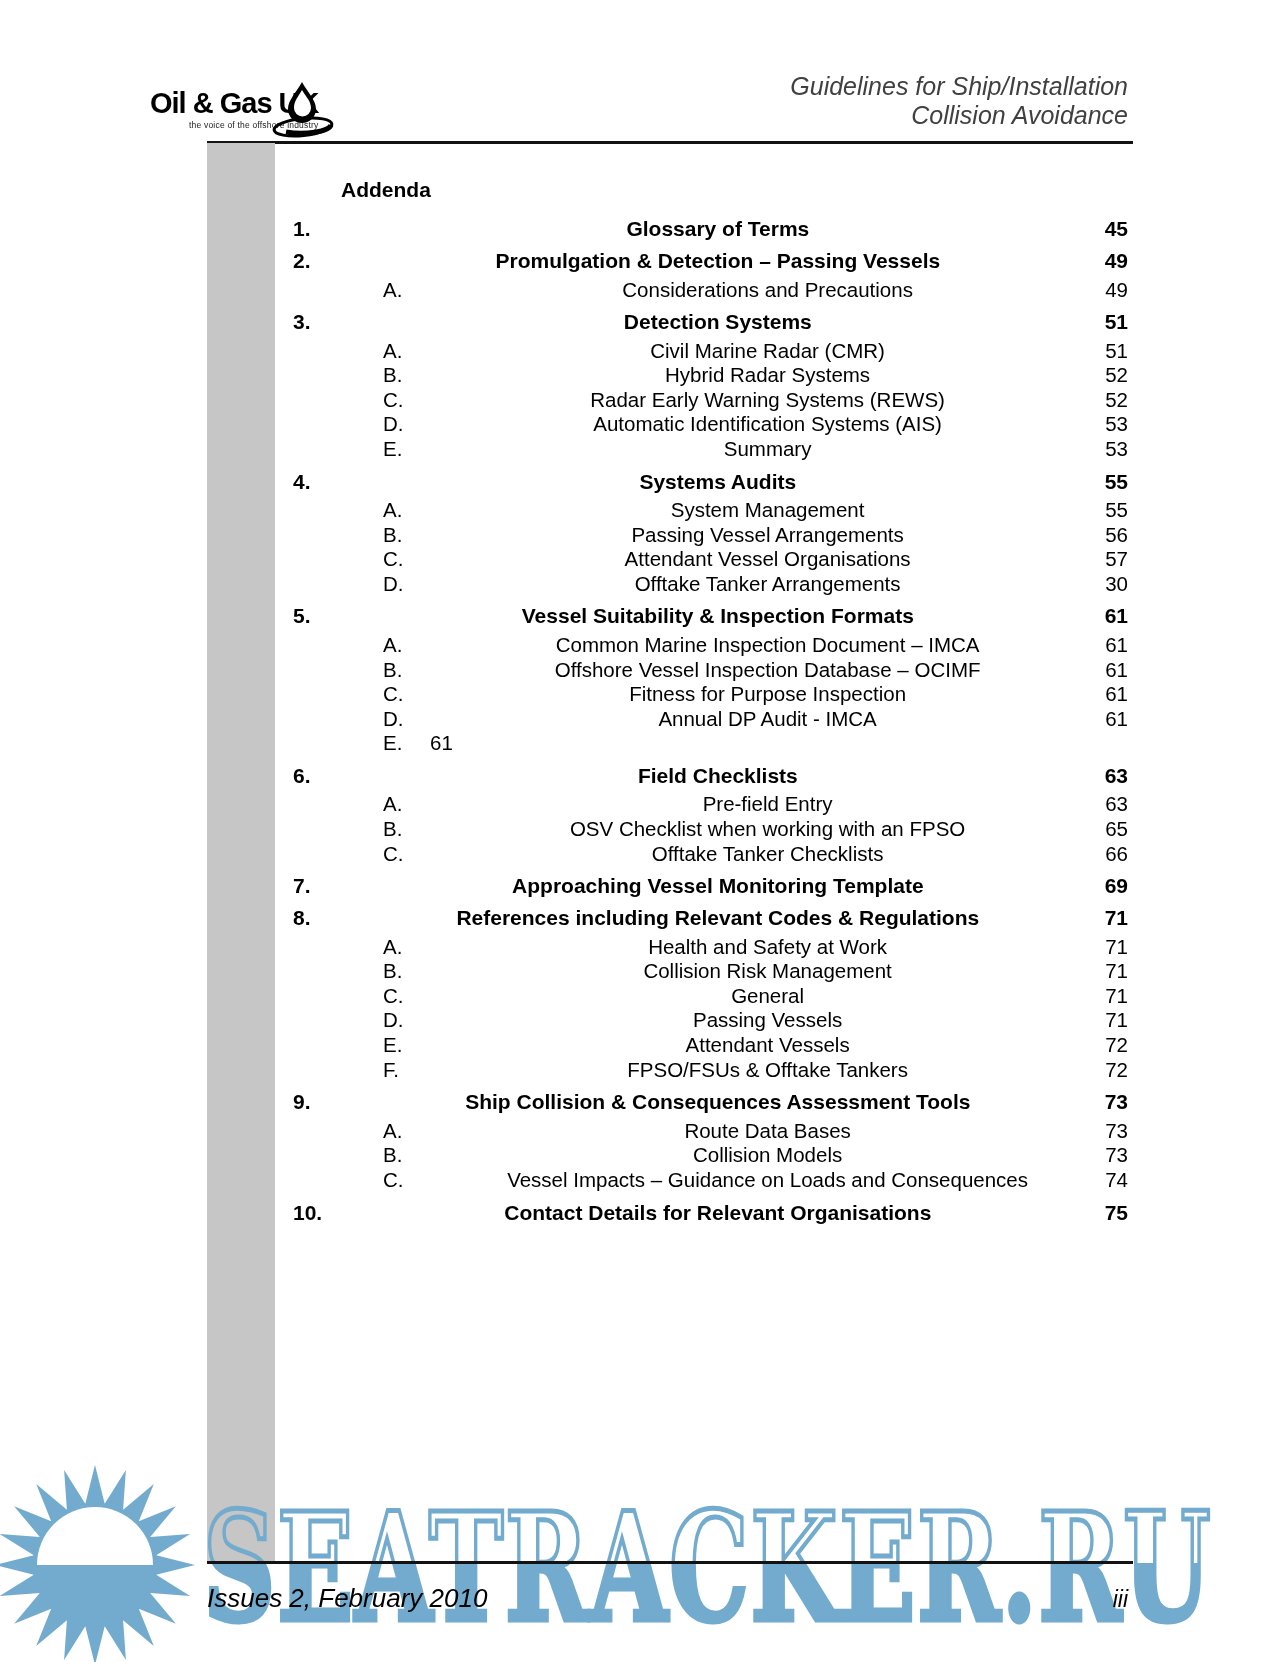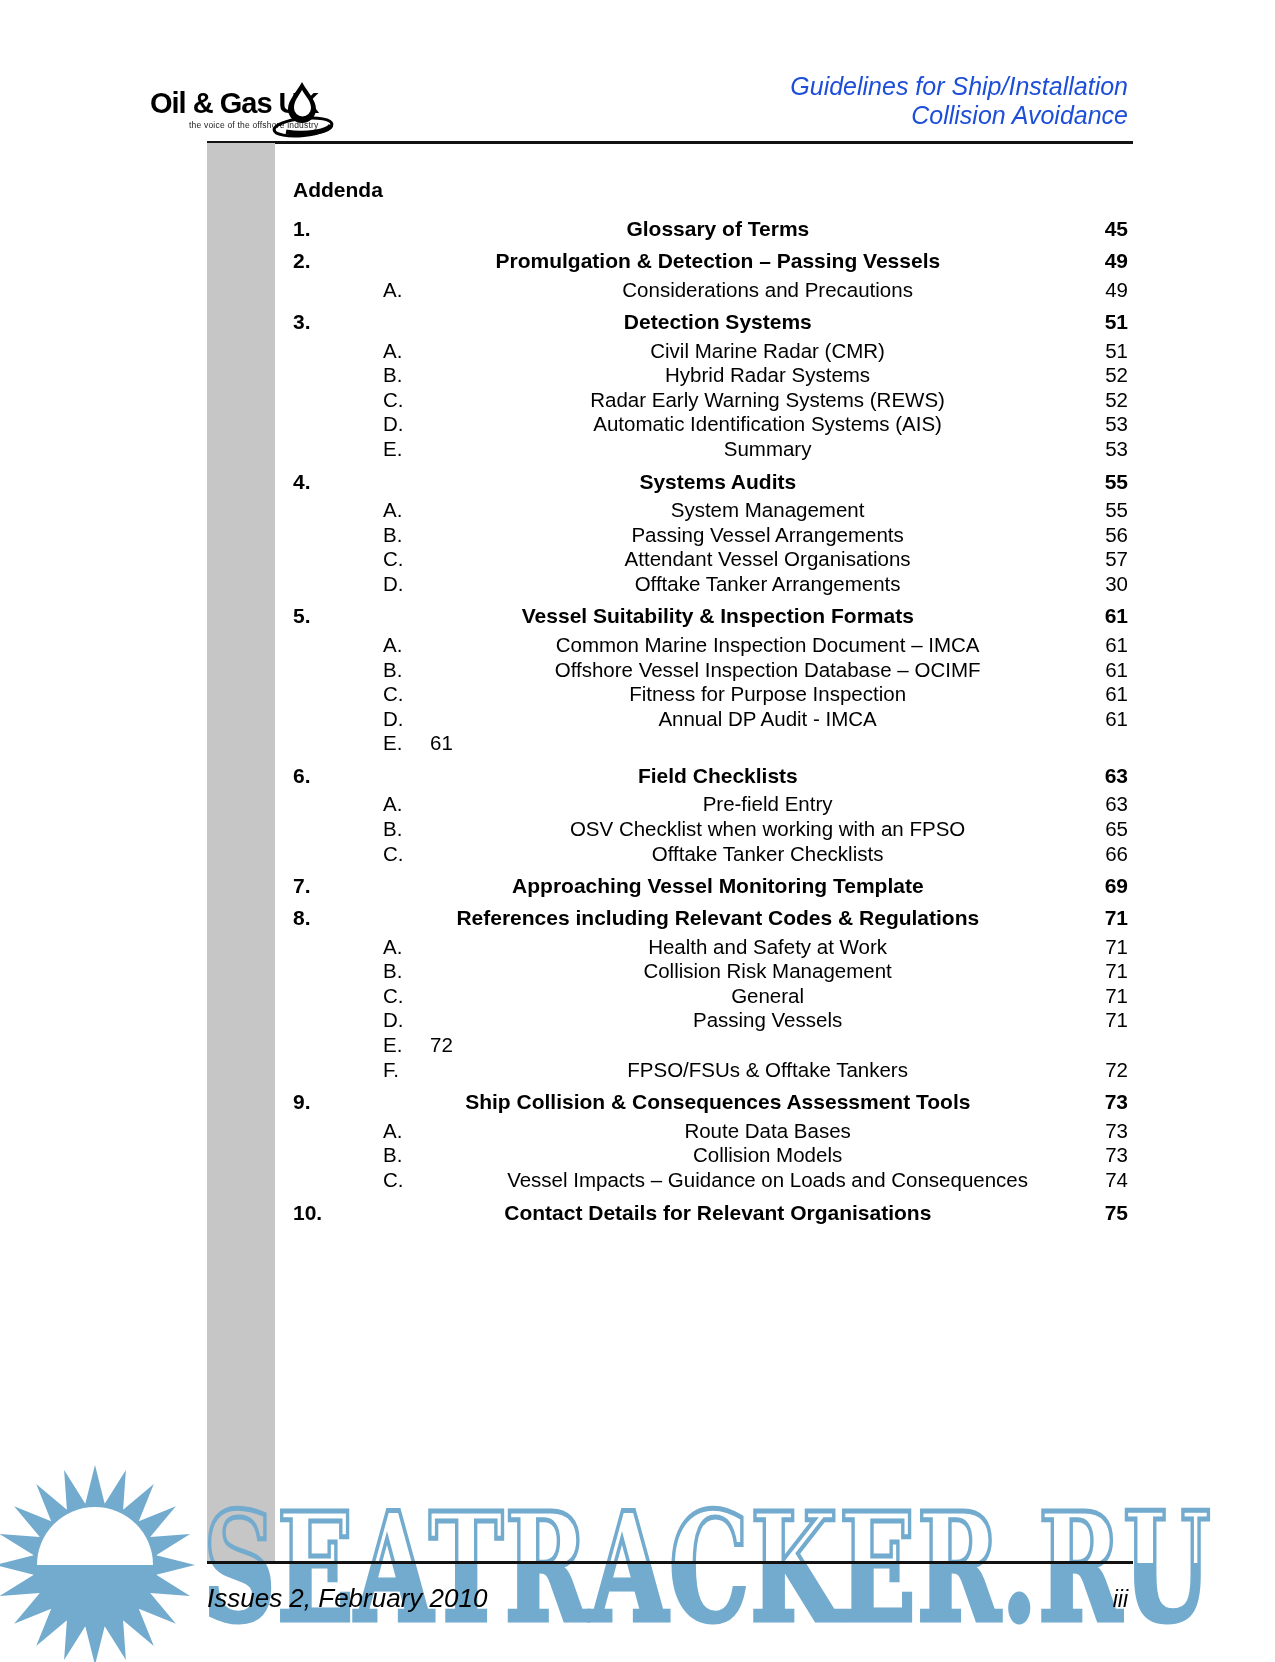--- a/index.html
+++ b/index.html
@@ -6,30 +6,30 @@
   body{
     position:relative;width:1275px;height:1662px;background:#ffffff;overflow:hidden;
     font-family:"Liberation Sans",sans-serif;color:#000;
   }
   
   .logo-text{position:absolute;left:150px;top:88px;font-size:29px;font-weight:bold;letter-spacing:-1px;line-height:30px;}
   .logo-tagline{position:absolute;left:189px;top:120px;font-size:8.5px;letter-spacing:.2px;color:#222;}
   .logo-icon{position:absolute;left:272px;top:80px;width:64px;height:58px;}
   .header-title{
     position:absolute;right:147px;top:72px;text-align:right;
-    font-size:25px;font-style:italic;line-height:29px;color:#1d4ed8;
+    font-size:25px;font-style:italic;line-height:29px;color:#404040;
   }
   .rule{position:absolute;left:207px;width:926px;height:3px;background:#121212;}
   .header-rule{top:141px;}
   .footer-rule{top:1561px;z-index:30;}
   .margin-bar{position:absolute;left:207px;top:143px;width:68px;height:1418px;background:var(--bar-gray,#c6c6c6);z-index:1;}
 
   
   .toc{position:absolute;left:293px;top:178px;width:835px;z-index:10;}
-  .toc-heading{font-size:21px;font-weight:bold;line-height:24px;margin-bottom:14px;}
+  .toc-heading{font-size:21px;font-weight:bold;line-height:24px;margin-bottom:14px;margin-left:48px;}
   .trow{display:flex;}
   .trow.main{font-size:21px;font-weight:bold;line-height:25px;margin:7px 0 4.5px 0;}
   .trow.sub{font-size:20.5px;font-weight:normal;line-height:24.6px;}
   .tnum{width:38px;flex:none;}
   .tindent{width:90px;flex:none;}
   .tletter{width:47px;flex:none;}
   .ttitle{flex:1;text-align:center;}
   .tpage{flex:none;text-align:center;}
 
   
@@ -235,20 +235,21 @@
       </div>
       <div class="trow sub">
         <span class="tindent"></span>
         <span class="tletter">D.</span>
         <span class="ttitle">Passing Vessels</span>
         <span class="tpage">71</span>
       </div>
       <div class="trow sub">
         <span class="tindent"></span>
         <span class="tletter">E.</span>
+        <span class="ttitle">Attendant Vessels</span>
         <span class="tpage">72</span>
       </div>
       <div class="trow sub">
         <span class="tindent"></span>
         <span class="tletter">F.</span>
         <span class="ttitle">FPSO/FSUs &amp; Offtake Tankers</span>
         <span class="tpage">72</span>
       </div>
       <div class="trow main">
         <span class="tnum">9.</span>

